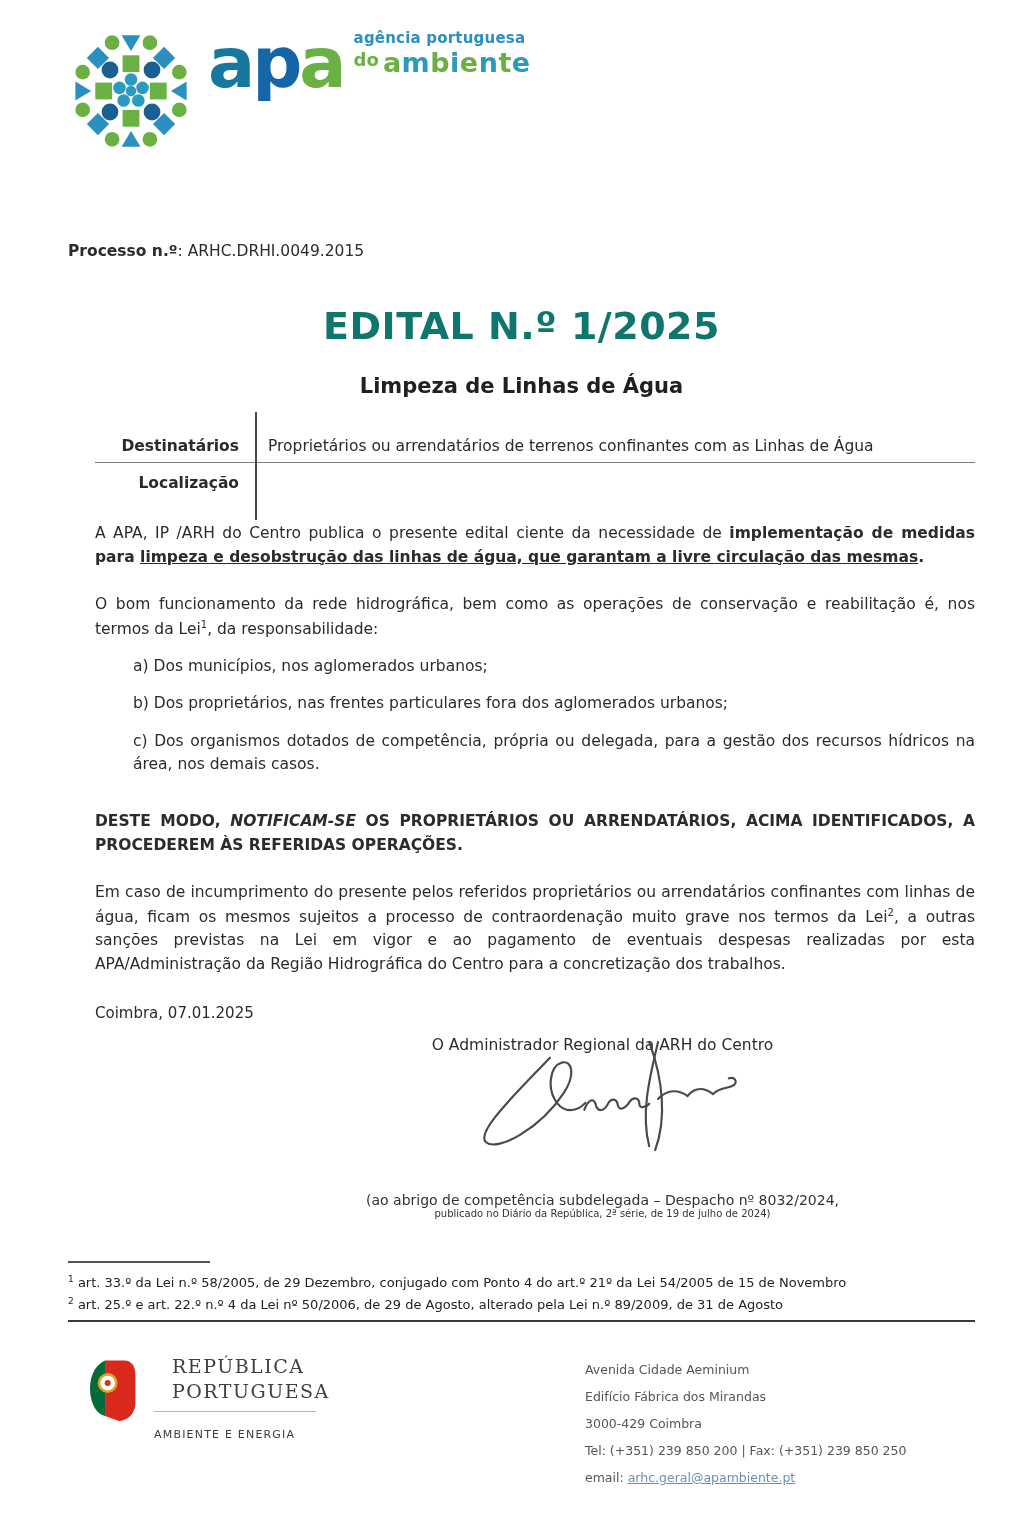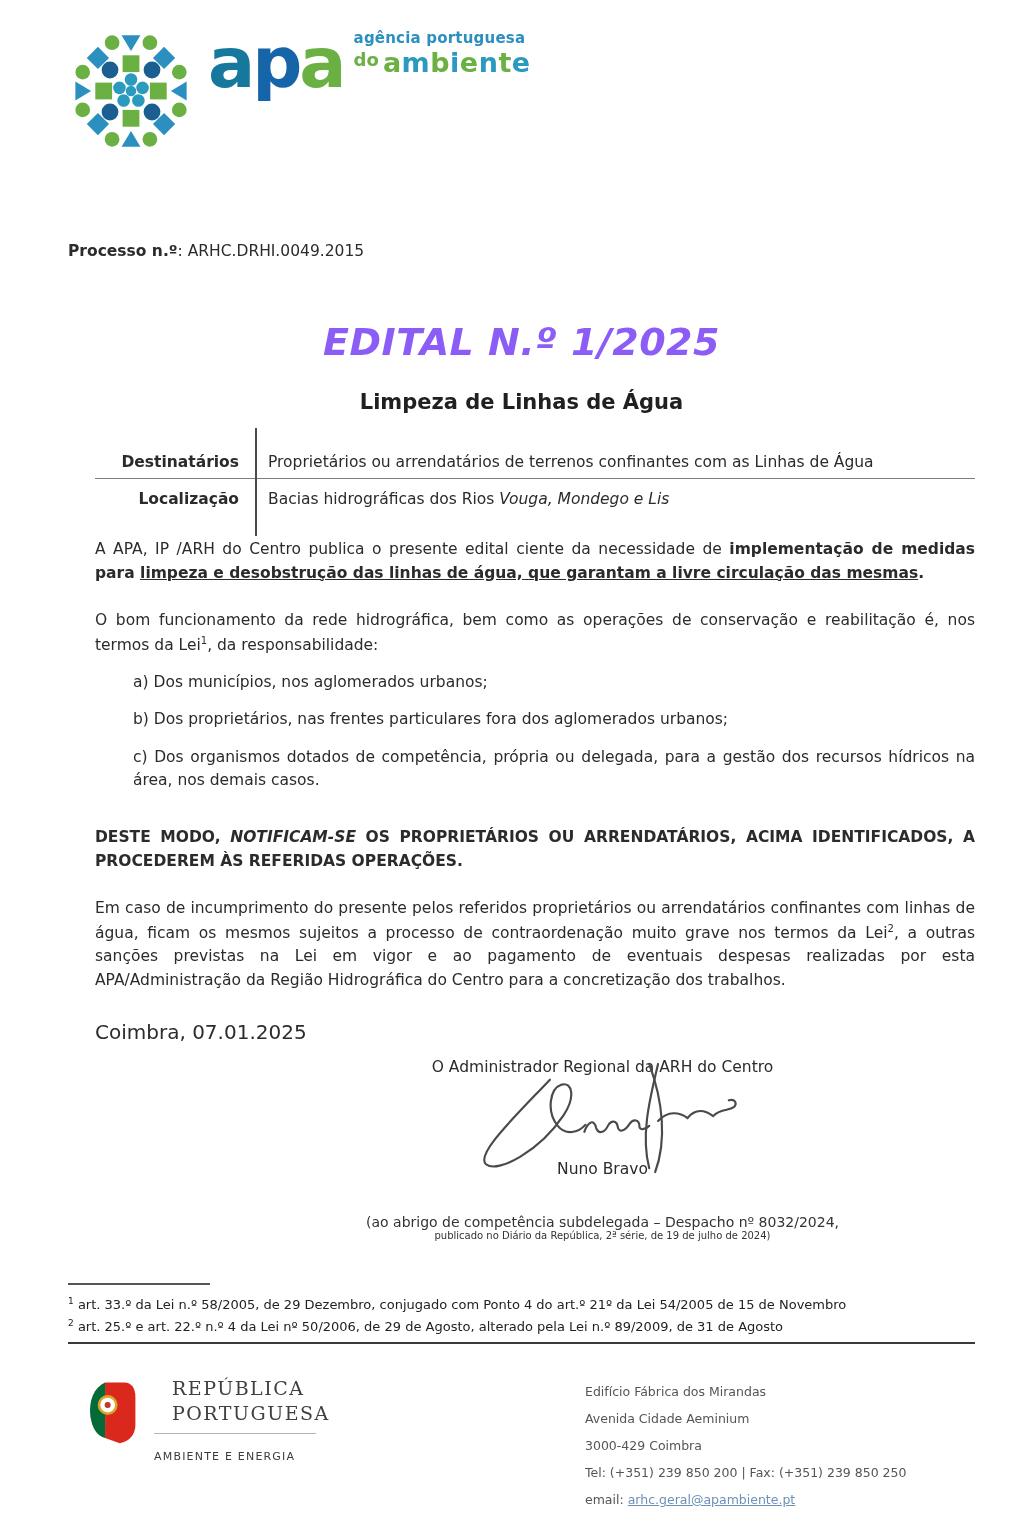--- a/index.html
+++ b/index.html
@@ -31,21 +31,21 @@
   .tagline-2 { margin-top:1px; }
   .tagline-do { color:#6ab043; font-weight:bold; font-size:18px; vertical-align:6px; margin-right:4px; }
   .tagline-amb { font-weight:bold; font-size:27px; letter-spacing:0.5px; }
   .lc0 { color:#6ab043; } .lc1 { color:#2a9bbf; }
 
   
   .process-line { margin-top:86px; font-size:15.5px; }
   .process-label { font-weight:bold; }
 
   
-  .doc-title { margin-top:60px; text-align:center; font-size:38px; font-weight:bold; color:#8b5cf6; letter-spacing:0.5px;font-style:italic; }
+  .doc-title { margin-top:44px; text-align:center; font-size:38px; font-weight:bold; color:#0f766e; letter-spacing:0.5px; }
   .doc-subtitle { margin-top:26px; text-align:center; font-size:21px; font-weight:bold; color:#202020; }
 
   
   .info-table { position:relative; margin:30px 0 0 27px; width:880px; font-size:15.5px; }
   .info-vline { position:absolute; left:160px; top:-16px; bottom:-18px; width:1.5px; background:#4a4a4a; }
   .info-row { display:flex; }
   .info-row.first { border-bottom:1.5px solid #7d7d7d; }
   .info-label { width:160px; text-align:right; font-weight:bold; padding:9px 16px 7px 0; }
   .info-value { flex:1; padding:9px 0 7px 13px; }
   .info-row.second .info-label { padding:11px 16px 10px 0; }
@@ -58,21 +58,21 @@
   .bold-underline { font-weight:bold; text-decoration:underline; }
   sup { font-size:10px; vertical-align:6px; }
 
   .list-block { margin:6px 0 0 65px; width:842px; }
   .list-item { margin-top:14px; text-align:justify; font-size:15.5px; line-height:1.5; }
 
   .notice { margin-top:34px; font-weight:bold; }
   .notice .it { font-style:italic; }
 
   .p3 { }
-  .date-line { margin:28px 0 0 27px; font-size:20px; }
+  .date-line { margin:28px 0 0 27px; font-size:15px; }
 
   
   .sig-block { margin-top:14px; margin-left:162px; width:745px; text-align:center; }
   .sig-role { font-size:15.5px; }
   .sig-svg { display:block; margin:-16px auto 0 auto; width:300px; height:118px; }
   .sig-name { font-size:15.5px; margin-top:-18px; }
   .sig-sub { font-size:14px; margin-top:36px; color:#333; }
   .sig-sub2 { font-size:10px; color:#333; }
 
   
@@ -166,21 +166,20 @@
   <div class="doc-subtitle">Limpeza de Linhas de Água</div>
 
   <div class="info-table">
     <div class="info-vline"></div>
     <div class="info-row first">
       <div class="info-label">Destinatários</div>
       <div class="info-value">Proprietários ou arrendatários de terrenos confinantes com as Linhas de Água</div>
     </div>
     <div class="info-row second">
       <div class="info-label">Localização</div>
-      <div class="info-value"><span>Bacias hidrográficas dos Rios </span><i>Vouga, Mondego e Lis</i></div>
     </div>
   </div>
 
   <p class="para p1"><span>A APA, IP /ARH do Centro publica o presente edital ciente da necessidade de </span><span class="bold">implementação de medidas para </span><span class="bold-underline">limpeza e desobstrução das linhas de água, que garantam a livre circulação das mesmas</span><span class="bold">.</span></p>
 
   <p class="para"><span>O bom funcionamento da rede hidrográfica, bem como as operações de conservação e reabilitação é, nos termos da Lei</span><sup>1</sup><span>, da responsabilidade:</span></p>
 
   <div class="list-block">
     <p class="list-item">a) Dos municípios, nos aglomerados urbanos;</p>
     <p class="list-item">b) Dos proprietários, nas frentes particulares fora dos aglomerados urbanos;</p>
@@ -195,21 +194,20 @@
 
   <div class="sig-block">
     <div class="sig-role">O Administrador Regional da ARH do Centro</div>
     <svg class="sig-svg" viewBox="0 0 300 120" aria-hidden="true" fill="none" stroke="#4a4a4a" stroke-width="2.2" stroke-linecap="round">
       <path d="M 96,20 C 60,58 20,96 31,106 C 43,116 86,92 110,56 C 122,38 119,22 108,25 C 96,29 92,52 104,67 C 112,77 125,74 132,66"></path>
       <path d="M 131,73 c 4,-11 10,-13 12,-4 c 2,6 8,6 12,-2 c 3,-6 9,-6 10,1 c 1,6 7,5 12,-3 c 4,-6 10,-4 10,2 c 0,5 6,4 10,0"></path>
       <path d="M 206,4 C 198,38 188,76 197,110"></path>
       <path d="M 197,4 C 211,42 215,82 203,114"></path>
       <path d="M 206,62 c 10,-11 22,-9 30,-3 c 8,-10 18,-8 26,-2 c 8,-8 16,-5 21,-9 c 4,-4 1,-9 -5,-7"></path>
     </svg>
-    <div class="sig-name">Nuno Bravo</div>
     <div class="sig-sub">(ao abrigo de competência subdelegada – Despacho nº 8032/2024,</div>
     <div class="sig-sub2">publicado no Diário da República, 2ª série, de 19 de julho de 2024)</div>
   </div>
 
   <div class="footnotes">
     <div class="fn-sep"></div>
     <div class="fn-line"><sup>1</sup> <span>art. 33.º da Lei n.º 58/2005, de 29 Dezembro, conjugado com Ponto 4 do art.º 21º da Lei 54/2005 de 15 de Novembro</span></div>
     <div class="fn-line"><sup>2</sup> <span>art. 25.º e art. 22.º n.º 4 da Lei nº 50/2006, de 29 de Agosto, alterado pela Lei n.º 89/2009, de 31 de Agosto</span></div>
     <div class="fn-rule"></div>
   </div>
@@ -224,22 +222,22 @@
       </svg>
       <div class="gov-text">
         <div class="gov-title">REPÚBLICA</div>
         <div class="gov-title">PORTUGUESA</div>
         <div class="gov-divider"></div>
         <div class="gov-dept">AMBIENTE E ENERGIA</div>
       </div>
     </div>
 
     <div class="addr-block">
+      <div class="addr-line">Avenida Cidade Aeminium</div>
       <div class="addr-line">Edifício Fábrica dos Mirandas</div>
-      <div class="addr-line">Avenida Cidade Aeminium</div>
       <div class="addr-line">3000-429 Coimbra</div>
       <div class="addr-line">Tel: (+351) 239 850 200 | Fax: (+351) 239 850 250</div>
       <div class="addr-line"><span>email: </span><a href="#" class="addr-link">arhc.geral@apambiente.pt</a></div>
 
     </div>
   </div>
 
 </div>
 
 </body></html>

